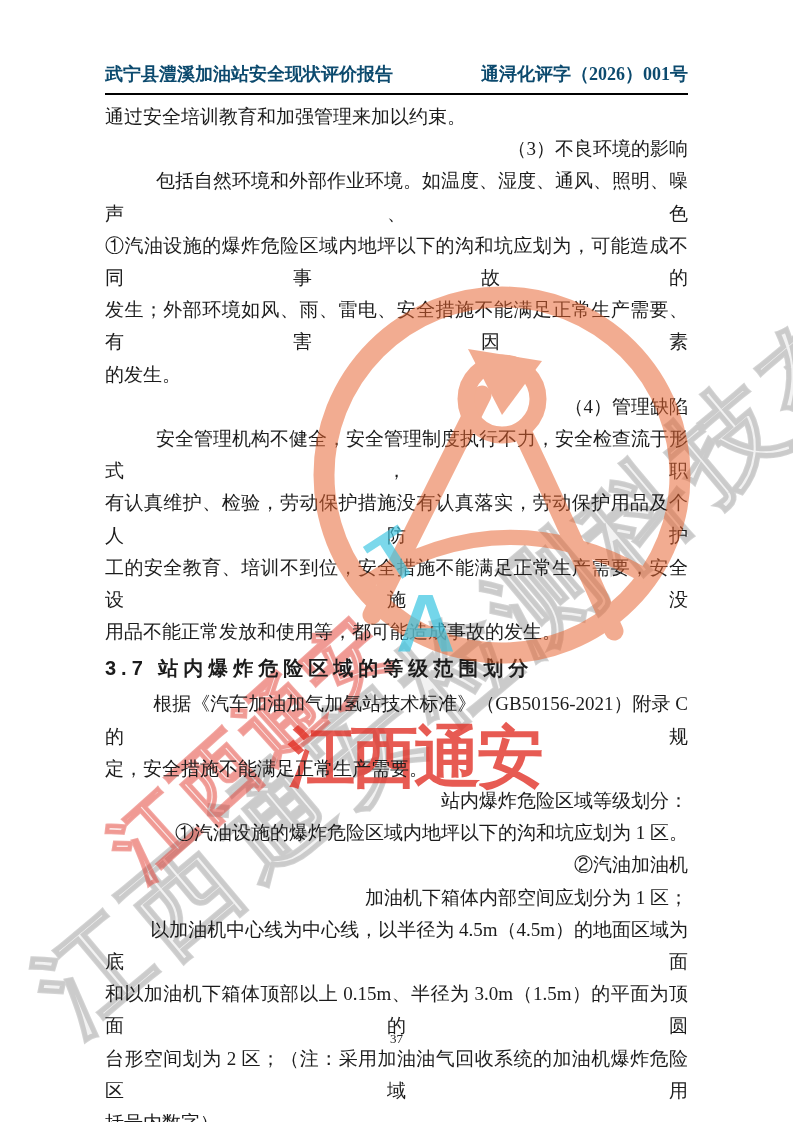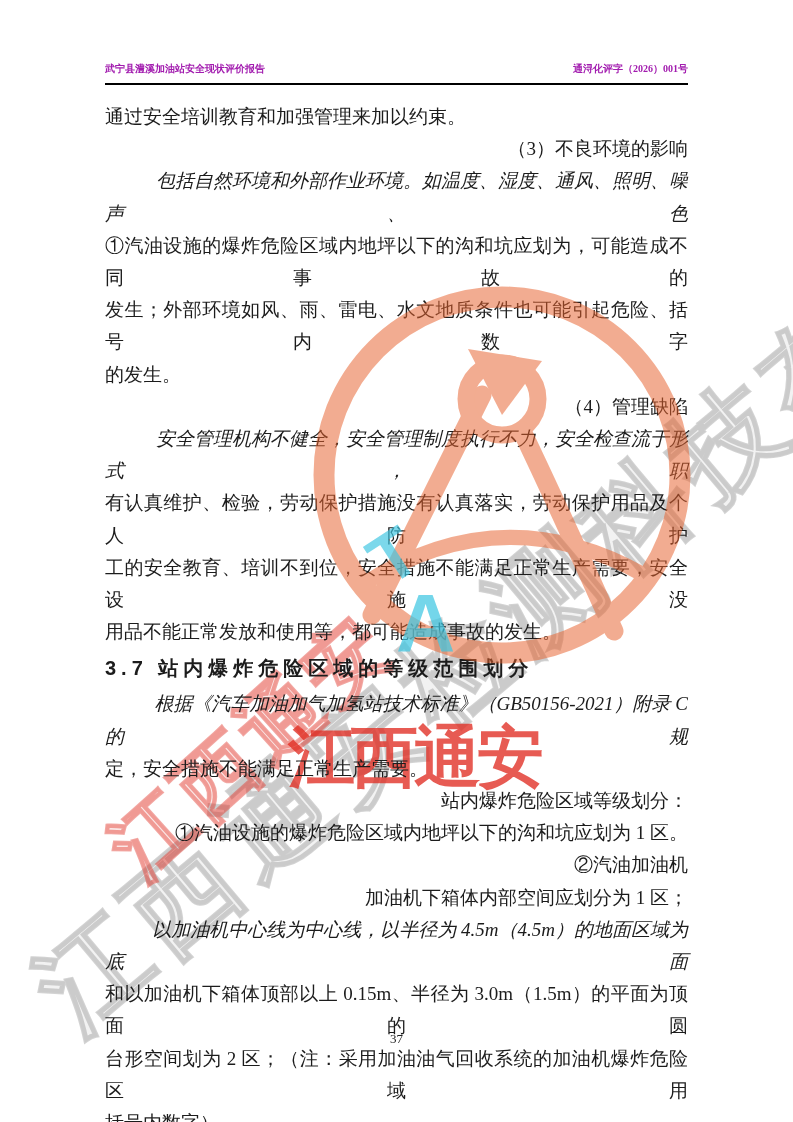--- a/index.html
+++ b/index.html
@@ -10,34 +10,34 @@
     background:#ffffff;
     overflow:hidden;
     font-family:"Liberation Serif","DejaVu Serif",serif;
     color:#1c1c1c;
   }
 
   
   .header {
     position:absolute; left:105px; top:62px; width:583px;
     display:flex; justify-content:space-between; align-items:flex-end;
-    font-size:10px; font-weight:bold; color:#a21caf;
+    font-size:18px; font-weight:bold; color:#0c4a6e;
     border-bottom:2.5px solid #000;
     padding-bottom:7px;
   }
 
   
   .doc-body {
     position:absolute; left:105px; top:101px; width:583px;
     font-size:19px; color:#1c1c1c; z-index:2;
   }
   .line { line-height:32.2px; white-space:nowrap; }
   .line.justify { white-space:normal; text-align:justify; text-align-last:justify; text-justify:inter-character; }
   .line.indent { padding-left:38px;text-align:right; }
-  .line.indent.justify { text-indent:38px; padding-left:0;font-style:italic; }
+  .line.indent.justify { text-indent:38px; padding-left:0; }
   .line.heading {
     font-family:"Liberation Sans","DejaVu Sans",sans-serif;
     font-weight:bold; font-size:20px; letter-spacing:5px;
     line-height:40px; height:40px; white-space:nowrap;
   }
 
   
   .page-number {
     position:absolute; left:0; right:0; top:1031px;
     text-align:center; font-size:13px; color:#222; z-index:2;
@@ -99,21 +99,21 @@
   <div class="header">
     <span>武宁县澧溪加油站安全现状评价报告</span>
     <span>通浔化评字（2026）001号</span>
   </div>
 
   <div class="doc-body">
       <div class="line">通过安全培训教育和加强管理来加以约束。</div>
       <div class="line indent">（3）不良环境的影响</div>
       <div class="line indent justify">包括自然环境和外部作业环境。如温度、湿度、通风、照明、噪声、色</div>
       <div class="line justify">①汽油设施的爆炸危险区域内地坪以下的沟和坑应划为，可能造成不同事故的</div>
-      <div class="line justify">发生；外部环境如风、雨、雷电、水文地质条件也可能引起危险、括号内数字</div>
+      <div class="line justify">发生；外部环境如风、雨、雷电、安全措施不能满足正常生产需要、有害因素</div>
       <div class="line">的发生。</div>
       <div class="line indent">（4）管理缺陷</div>
       <div class="line indent justify">安全管理机构不健全，安全管理制度执行不力，安全检查流于形式，职</div>
       <div class="line justify">有认真维护、检验，劳动保护措施没有认真落实，劳动保护用品及个人防护</div>
       <div class="line justify">工的安全教育、培训不到位，安全措施不能满足正常生产需要，安全设施没</div>
       <div class="line">用品不能正常发放和使用等，都可能造成事故的发生。</div>
       <div class="line heading">3.7 站内爆炸危险区域的等级范围划分</div>
       <div class="line indent justify">根据《汽车加油加气加氢站技术标准》（GB50156-2021）附录 C 的规</div>
       <div class="line">定，安全措施不能满足正常生产需要。</div>
       <div class="line indent">站内爆炸危险区域等级划分：</div>

